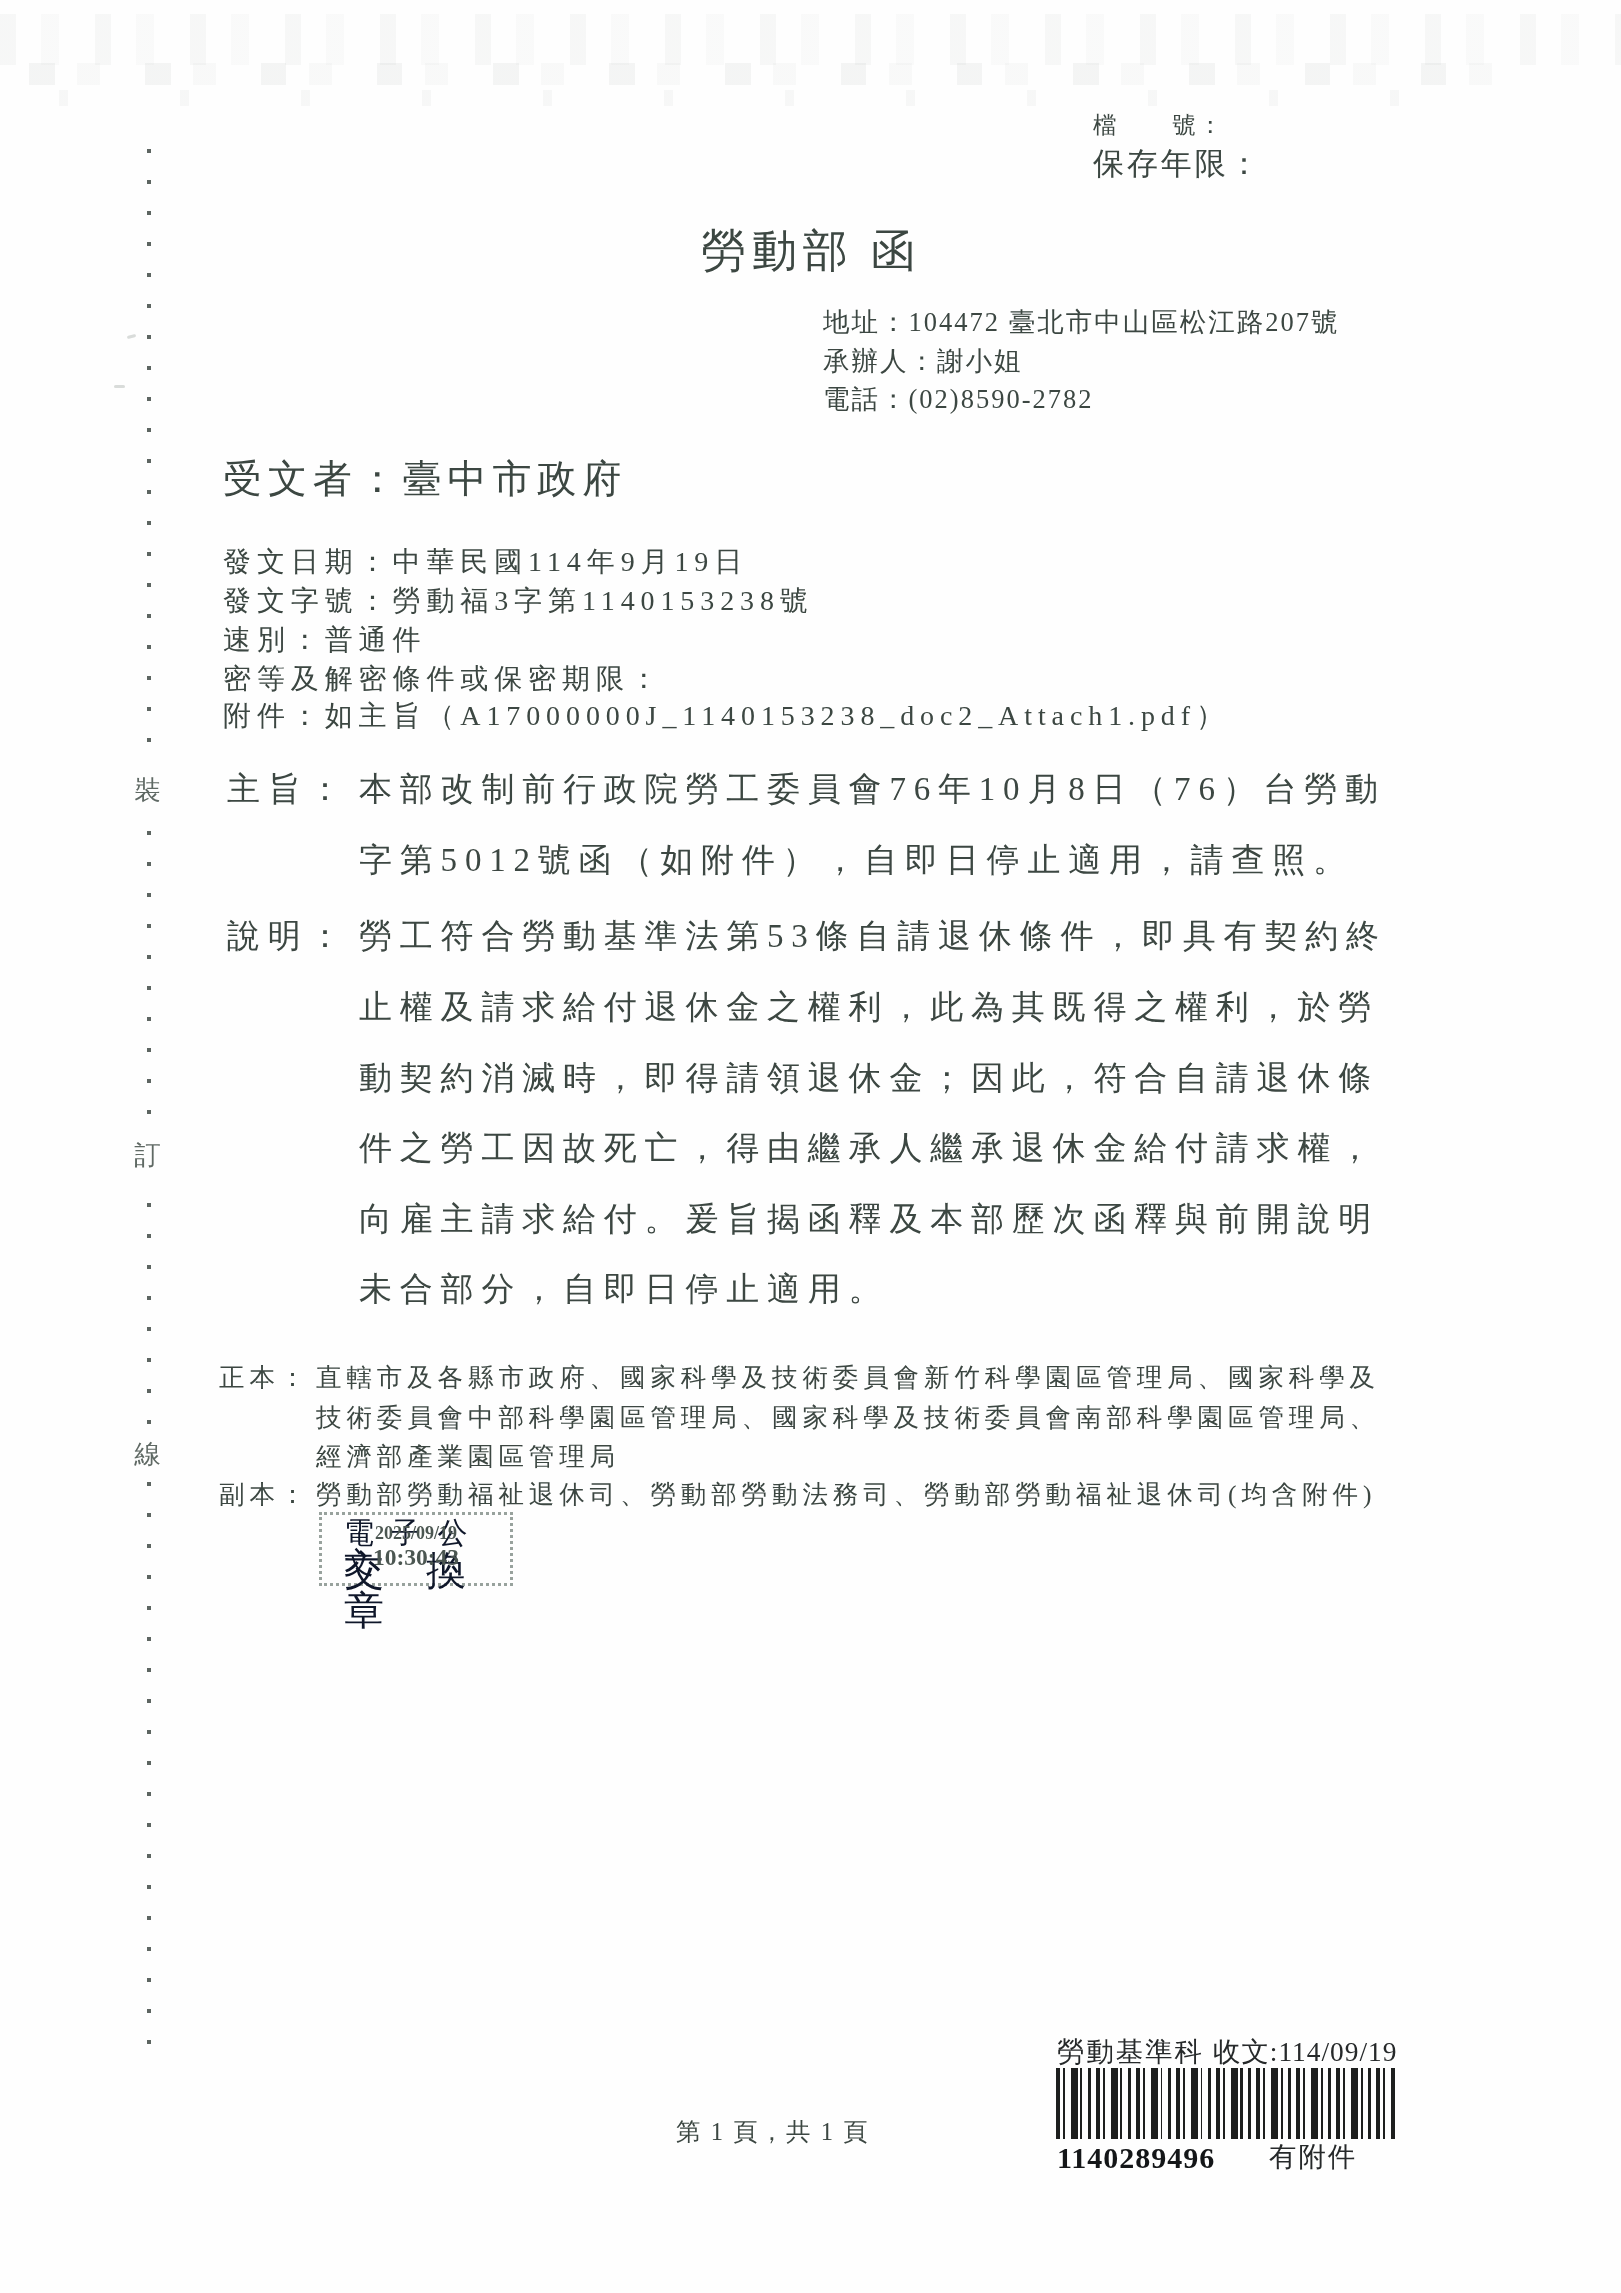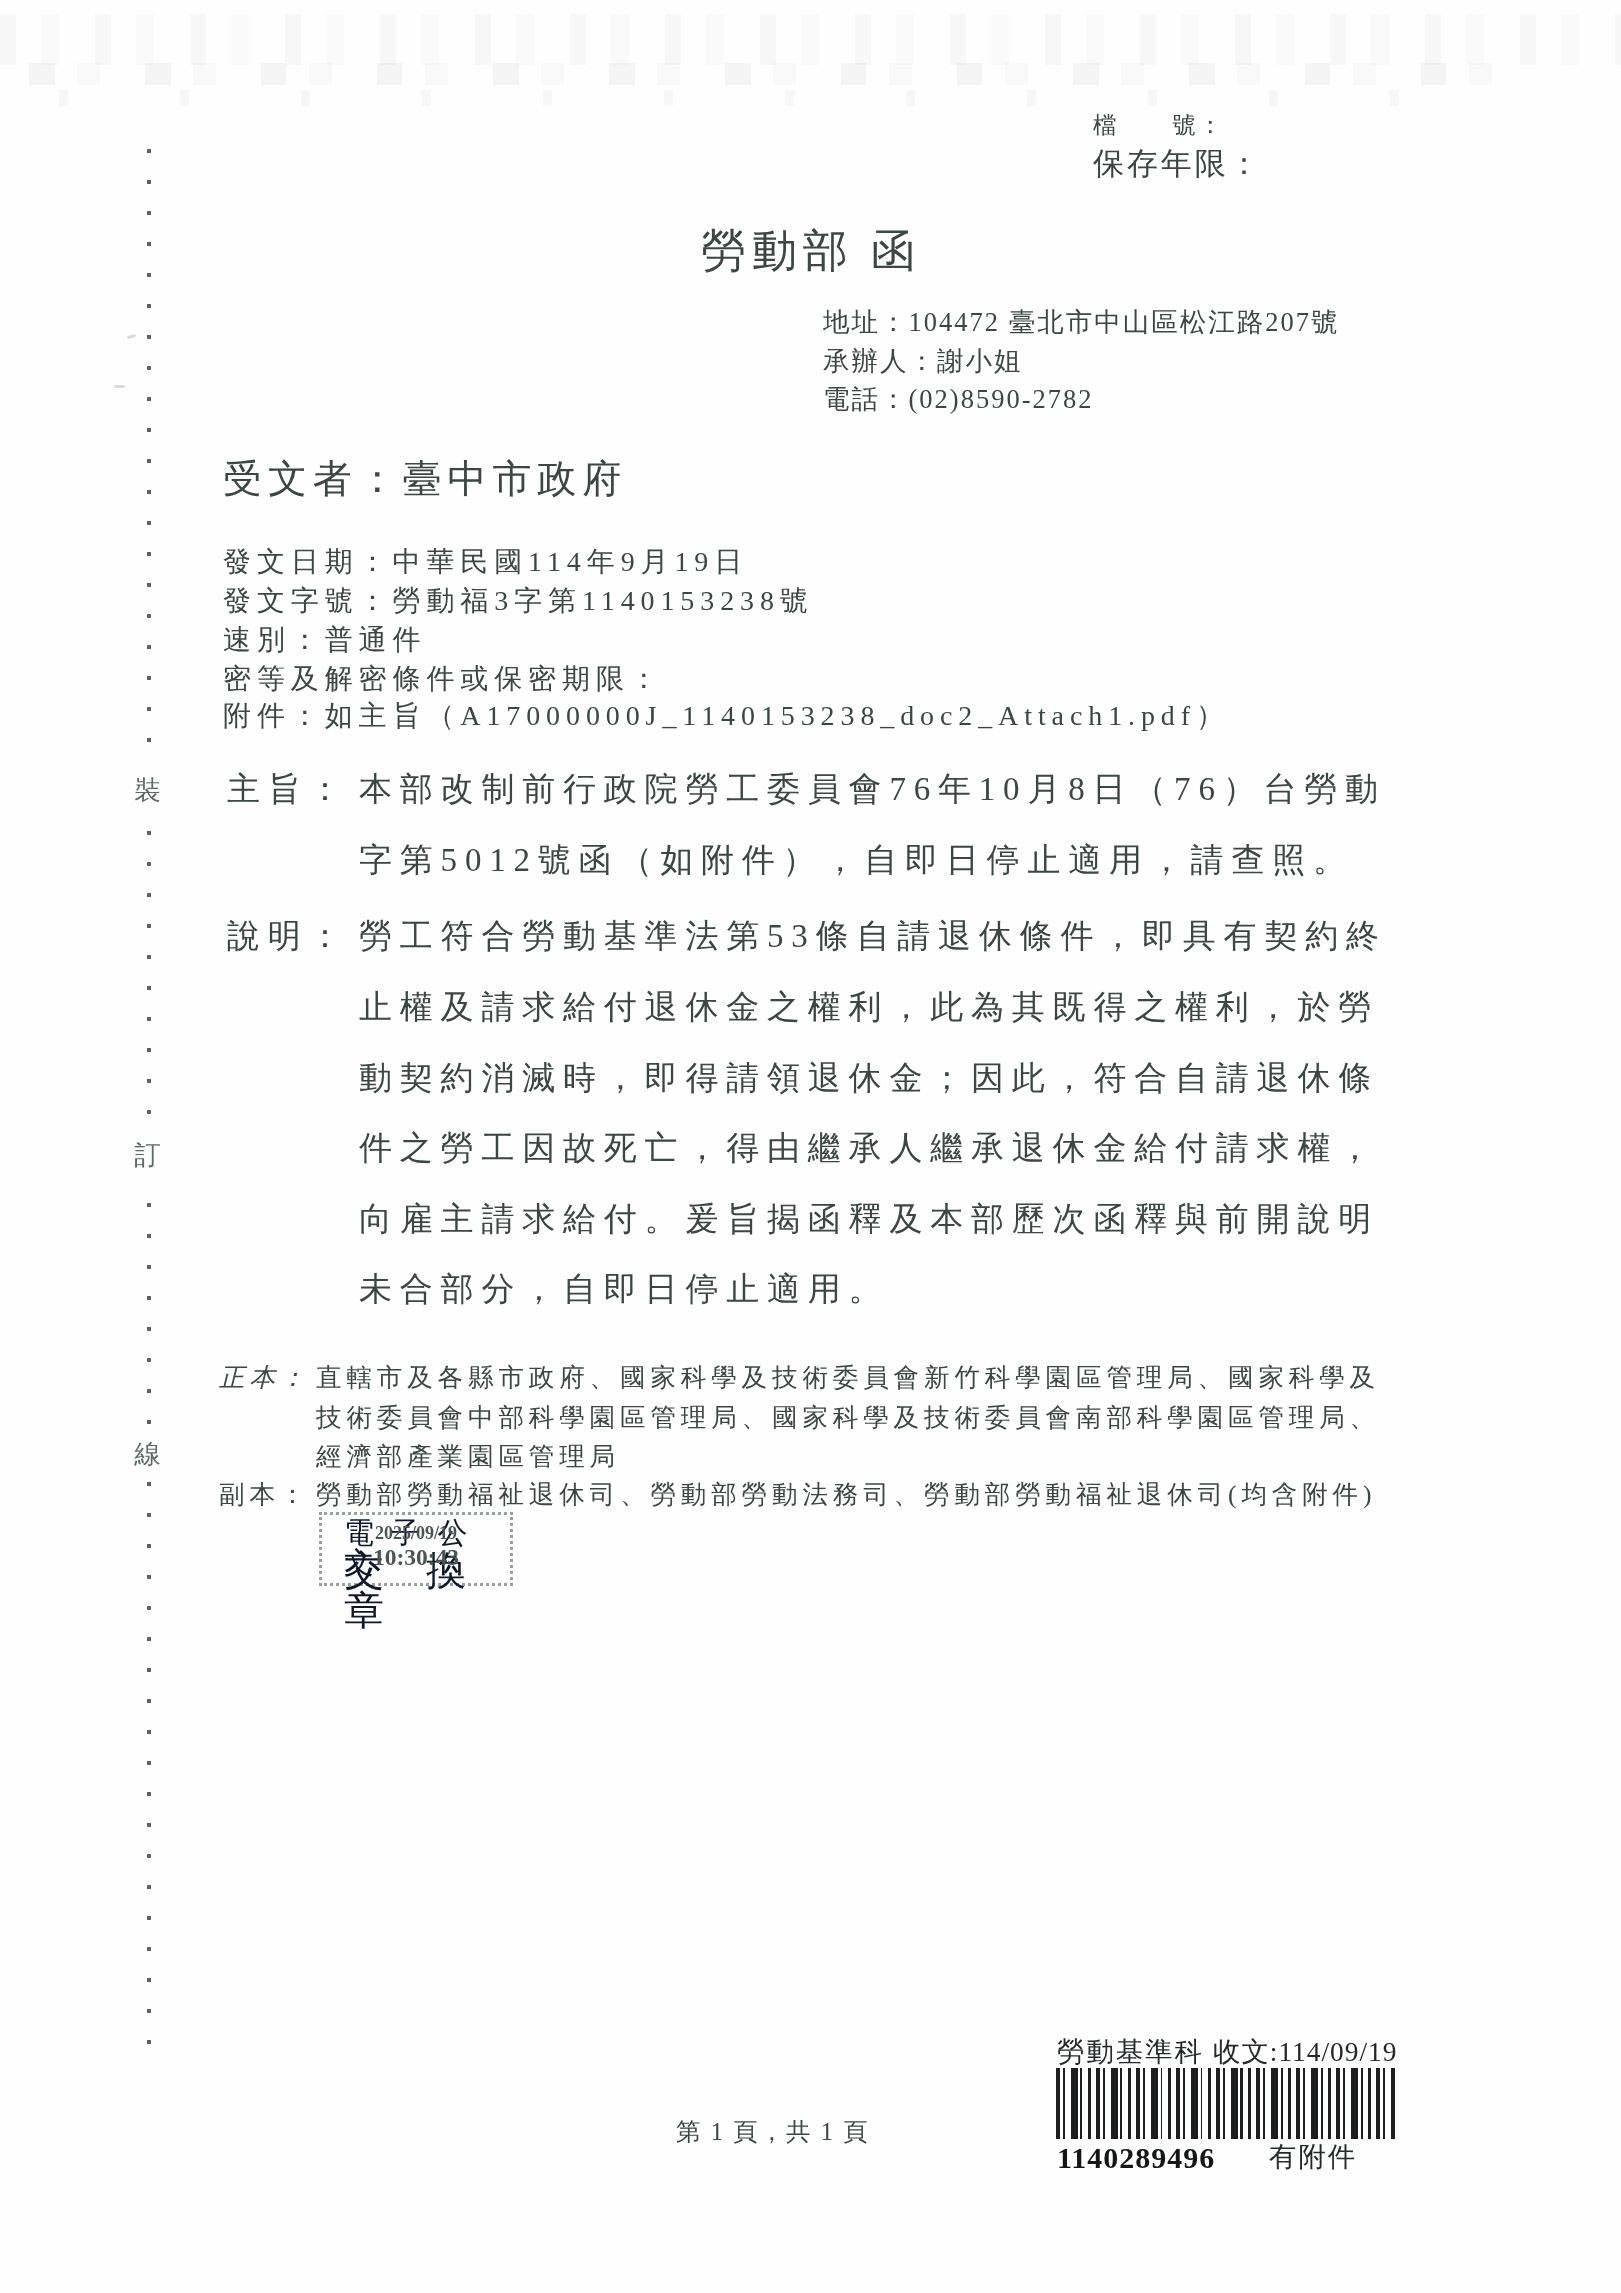--- a/index.html
+++ b/index.html
@@ -84,21 +84,21 @@
   <div class="t" style="left:359px; top:841px; font-size:33px; letter-spacing:7.8px;">字第5012號函（如附件），自即日停止適用，請查照。</div>
 
   <div class="t" style="left:227px; top:917px;  font-size:33px; letter-spacing:7.8px;">說明：</div>
   <div class="t" style="left:359px; top:917px;  font-size:33px; letter-spacing:7.8px;">勞工符合勞動基準法第53條自請退休條件，即具有契約終</div>
   <div class="t" style="left:359px; top:988px; font-size:33px; letter-spacing:7.8px;">止權及請求給付退休金之權利，此為其既得之權利，於勞</div>
   <div class="t" style="left:359px; top:1059px; font-size:33px; letter-spacing:7.8px;">動契約消滅時，即得請領退休金；因此，符合自請退休條</div>
   <div class="t" style="left:359px; top:1129px; font-size:33px; letter-spacing:7.8px;">件之勞工因故死亡，得由繼承人繼承退休金給付請求權，</div>
   <div class="t" style="left:359px; top:1200px; font-size:33px; letter-spacing:7.8px;">向雇主請求給付。爰旨揭函釋及本部歷次函釋與前開說明</div>
   <div class="t" style="left:359px; top:1270px; font-size:33px; letter-spacing:7.8px;">未合部分，自即日停止適用。</div>
 
-  <div class="t" style="left:219px; top:1363px; font-size:25.5px; letter-spacing:4.9px;font-style:italic;">正本：</div>
+  <div class="t" style="left:219px; top:1363px; font-size:25.5px; letter-spacing:4.9px;">正本：</div>
   <div class="t" style="left:316px; top:1363px; font-size:25.5px; letter-spacing:4.9px;">直轄市及各縣市政府、國家科學及技術委員會新竹科學園區管理局、國家科學及</div>
   <div class="t" style="left:316px; top:1403px; font-size:25.5px; letter-spacing:4.9px;">技術委員會中部科學園區管理局、國家科學及技術委員會南部科學園區管理局、</div>
   <div class="t" style="left:316px; top:1442px; font-size:25.5px; letter-spacing:4.9px;">經濟部產業園區管理局</div>
   <div class="t" style="left:219px; top:1480px; font-size:25.5px; letter-spacing:4.9px;">副本：</div>
   <div class="t" style="left:316px; top:1480px; font-size:25.5px; letter-spacing:4.9px;">勞動部勞動福祉退休司、勞動部勞動法務司、勞動部勞動福祉退休司(均含附件)</div>
 
   <div class="stamp-box">
     <div class="stamp-row" style="top:2.9px;  font-size:30px; letter-spacing:16.7px;">電子公文</div>
     <div class="stamp-row" style="top:36px; font-size:40px; letter-spacing:42px;">交換章</div>
     <div class="stamp-overlay" style="top:8.8px;  font-size:18px;">2025/09/19</div>

